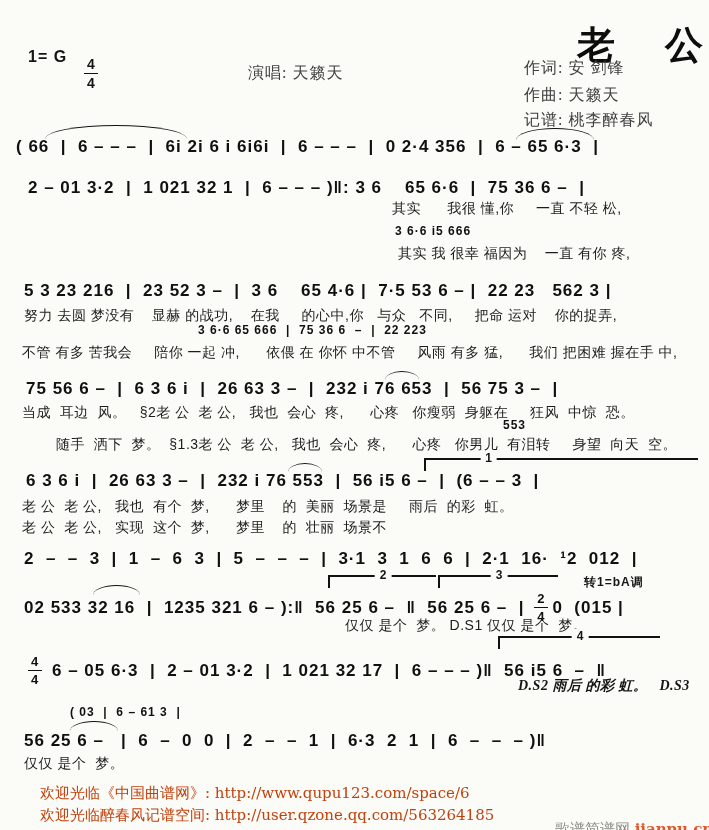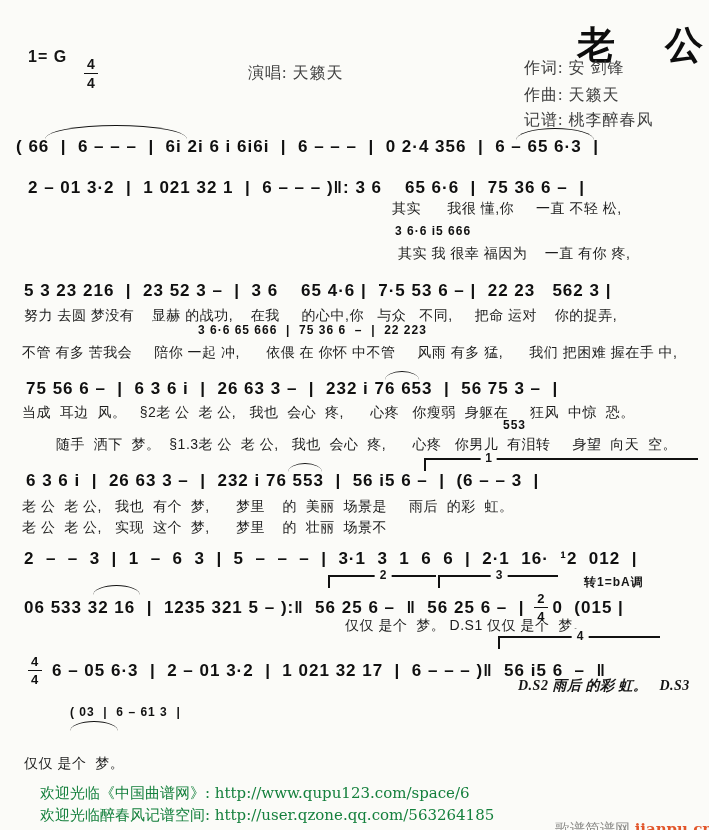--- a/index.html
+++ b/index.html
@@ -32,21 +32,21 @@
               letter-spacing:.5px;white-space:pre;color:#1c1c1c;text-align:center;}
   .small-note{font-size:12px;}
   .volta{position:absolute;height:11px;border-top:2px solid #111;border-left:2px solid #111;}
   .vnum{position:absolute;top:-9px;left:50%;transform:translateX(-50%);
         background:#fbfbf8;padding:0 5px;font:700 12px "Liberation Sans",sans-serif;}
   .vnum-left{left:23%;}
   .arc{position:absolute;border-top:1.5px solid #111;
        border-radius:50% 50% 0 0 / 100% 100% 0 0;}
   .mod{position:absolute;font:700 12px "Liberation Sans",sans-serif;letter-spacing:1px;}
   .ds{position:absolute;font:700 14px "Liberation Serif",serif;white-space:pre;letter-spacing:.5px;}
-  .foot{position:absolute;font:400 15px "DejaVu Serif",serif;white-space:pre;color:#15803d;}
+  .foot{position:absolute;font:400 15px "DejaVu Serif",serif;white-space:pre;color:#c2410c;}
   .wm{position:absolute;left:536px;top:802px;font:400 15px "DejaVu Serif",serif;white-space:pre;}
   .wm .cn{color:#8b8b88;}
   .wm .en{color:#e2562b;font-weight:700;}
 </style>
 </head>
 <body>
 
 <div id="page">
 
   <div class="title">老　公</div>
@@ -98,21 +98,21 @@
   <div class="note-line" style="left:24px;top:549px;">2  –  –  3  |  1  –  6  3  |  5  –  –  –  |  3·1  3  1  6  6  |  2·1  16·  ¹2  012  |</div>
 
   <div class="volta" style="left:328px;top:575px;width:106px;">
     <span class="vnum">2</span>
   </div>
   <div class="volta" style="left:438px;top:575px;width:118px;">
     <span class="vnum">3</span>
   </div>
   <div class="mod" style="left:584px;top:574px;">转1=bA调</div>
   <div class="note-flex" style="left:24px;top:591px;">
-    <span>06 533 32 16  |  1235 321 5 – ):‖  56 25 6 –  ‖  56 25 6 –  | </span>
+    <span>02 533 32 16  |  1235 321 6 – ):‖  56 25 6 –  ‖  56 25 6 –  | </span>
     <span class="frac">
       <span class="num">2</span>
       <span class="den">4</span>
     </span>
     <span>0  (015 |</span>
   </div>
   <div class="lyric-line" style="left:345px;top:617px;">仅仅 是个  梦。 D.S1 仅仅 是个  梦。</div>
 
   <div class="volta" style="left:498px;top:636px;width:160px;">
     <span class="vnum">4</span>
@@ -120,20 +120,21 @@
   <div class="note-flex" style="left:24px;top:654px;">
     <span class="frac">
       <span class="num">4</span>
       <span class="den">4</span>
     </span>
     <span> 6 – 05 6·3  |  2 – 01 3·2  |  1 021 32 17  |  6 – – – )‖  56 i5 6  –  ‖</span>
   </div>
   <div class="ds" style="left:518px;top:677px;font-style:italic;">D.S2 雨后 的彩 虹。   D.S3</div>
 
   <div class="note-line small-note" style="left:70px;top:705px;">( 03  |  6 – 61 3  |</div>
+  <div class="note-line" style="left:24px;top:731px;">56 25 6 –   |  6  –  0  0  |  2  –  –  1  |  6·3  2  1  |  6  –  –  – )‖</div>
   <div class="lyric-line" style="left:24px;top:755px;">仅仅 是个  梦。</div>
 
   <div class="foot" style="left:40px;top:784px;">欢迎光临《中国曲谱网》: http://www.qupu123.com/space/6</div>
   <div class="foot" style="left:40px;top:806px;">欢迎光临醉春风记谱空间: http://user.qzone.qq.com/563264185</div>
   <div class="wm">
     <span class="cn">歌谱简谱网 </span><span class="en">jianpu.cn</span>
   </div>
 
 </div>
 

